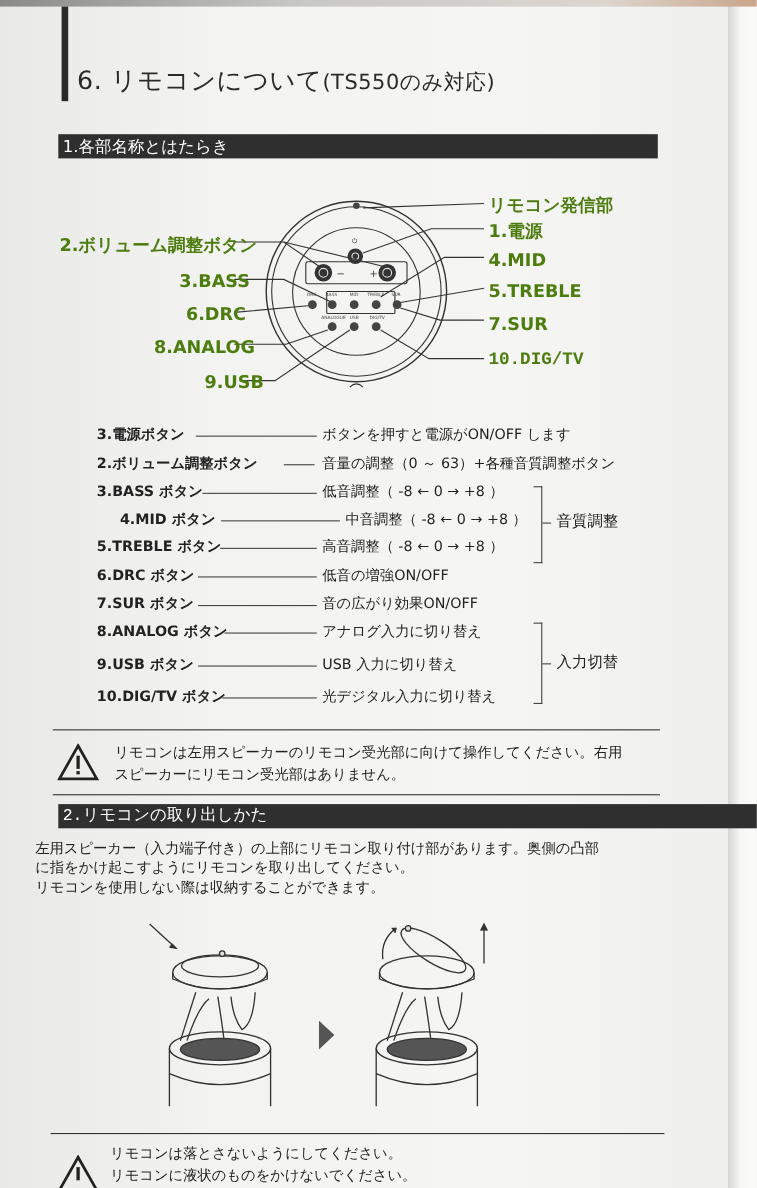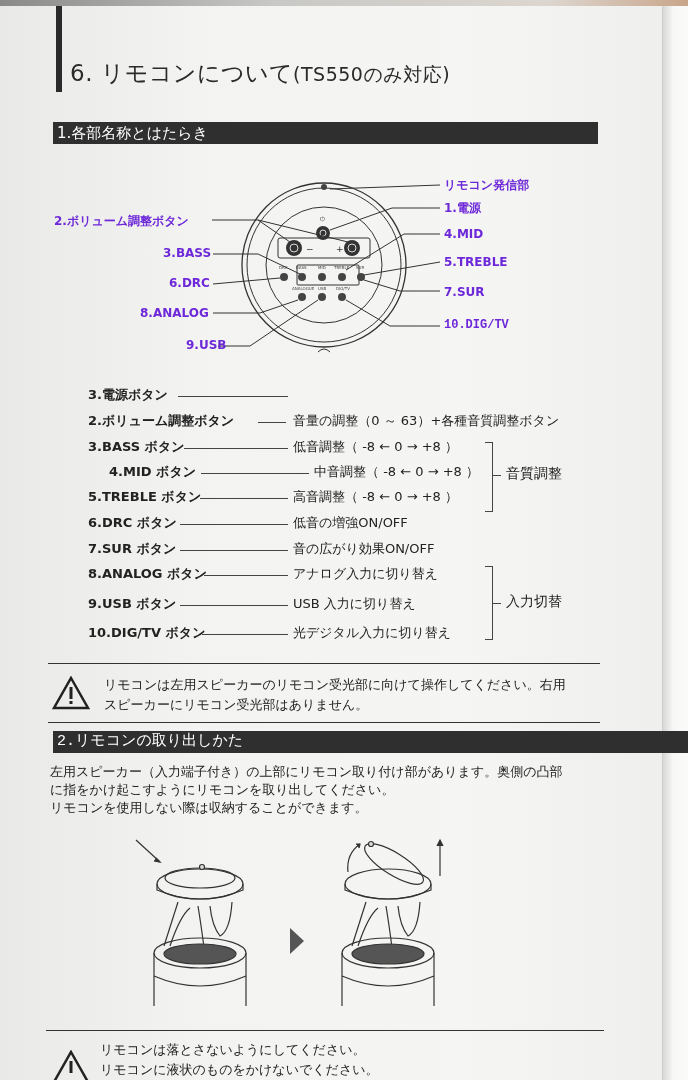--- a/index.html
+++ b/index.html
@@ -34,38 +34,38 @@
   .section-header {
     position: absolute; left: 53px; height: 22px; background: #2f2f2f; color: #fff;
     font-size: 15px; line-height: 22px; padding-left: 4px; white-space: nowrap;
   }
   .sh1 { top: 122px; width: 545px; }
   .sh2 { top: 731px; width: 648px; font-family: Liberation Mono, monospace; }
 
   
   .diagram { position: absolute; left: 0; top: 170px; width: 662px; height: 200px; }
   .diagram svg { position: absolute; left: 0; top: 0; }
-  .dlabel { position: absolute; font-size: 12px; font-weight: bold; color: #6d28d9; white-space: nowrap; }
+  .dlabel { position: absolute; font-size: 16px; font-weight: bold; color: #4d7c0f; white-space: nowrap; }
 
   
   .func-table { position: absolute; left: 88px; top: 386px; width: 520px; }
   .frow { position: absolute; left: 0; height: 20px; width: 520px; font-size: 13px; white-space: nowrap; }
   .frow .fname { position: absolute; left: 0; top: 0; font-weight: bold; }
   .frow .fline { position: absolute; top: 10px; height: 1px; background: #444; }
   .frow .fdesc { position: absolute; left: 205px; top: 0; }
   .bracket {
     position: absolute; border: 1px solid #444; border-left: none; width: 8px;
   }
   .bracket-label { position: absolute; font-size: 14px; white-space: nowrap; }
   .bracket-tick { position: absolute; height: 1px; width: 8px; background: #444; }
 
   .hr { position: absolute; height: 1px; background: #333; }
   .warning-icon { position: absolute; }
   .warn-text { position: absolute; font-size: 13px; line-height: 20px; white-space: nowrap; color: #222; }
-  .body-text { position: absolute; left: 50px; top: 763px; font-size: 13px; line-height: 18px; white-space: nowrap; color: #222; }
+  .body-text { position: absolute; left: 32px; top: 763px; font-size: 13px; line-height: 18px; white-space: nowrap; color: #222; font-family: Liberation Mono, monospace; }
   .arrow-next { position: absolute; left: 290px; top: 928px; width: 0; height: 0;
     border-top: 13px solid transparent; border-bottom: 13px solid transparent; border-left: 14px solid #555; }
 </style>
 </head>
 <body>
 
 <div class="page"></div>
 <div class="page-edge"></div>
 <div class="top-strip"></div>
 
@@ -149,20 +149,21 @@
   <span class="dlabel" style="left:444px;top:57px;">4.MID</span>
   <span class="dlabel" style="left:444px;top:85px;">5.TREBLE</span>
   <span class="dlabel" style="left:444px;top:115px;">7.SUR</span>
   <span class="dlabel" style="left:444px;top:148px;font-family:Liberation Mono, monospace;">10.DIG/TV</span>
 </div>
 
 <div class="func-table">
   <div class="frow" style="top:0px;">
     <span class="fname">3.電源ボタン</span>
     <span class="fline" style="left:90px;width:110px;"></span>
+    <span class="fdesc">ボタンを押すと電源がON/OFF します</span>
   </div>
   <div class="frow" style="top:26px;">
     <span class="fname">2.ボリューム調整ボタン</span>
     <span class="fline" style="left:170px;width:28px;"></span>
     <span class="fdesc">音量の調整（0 ～ 63）+各種音質調整ボタン</span>
   </div>
   <div class="frow" style="top:52px;">
     <span class="fname">3.BASS ボタン</span>
     <span class="fline" style="left:96px;width:104px;"></span>
     <span class="fdesc">低音調整（ -8 ← 0 → +8 ）</span>

